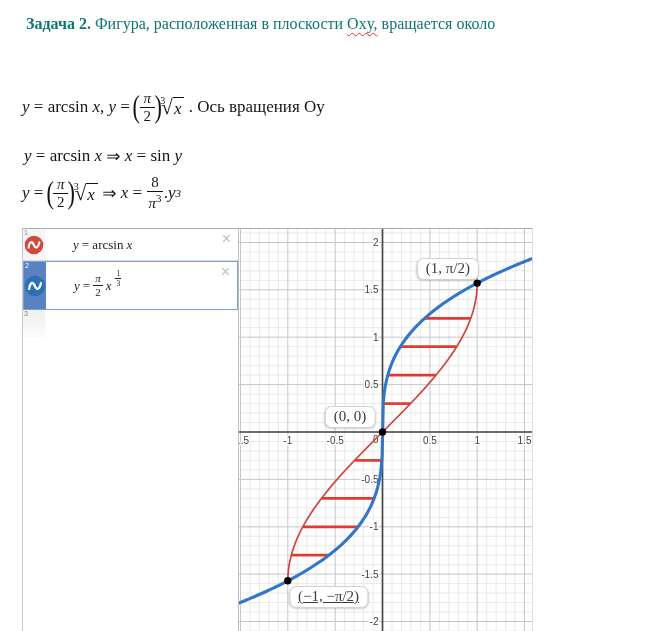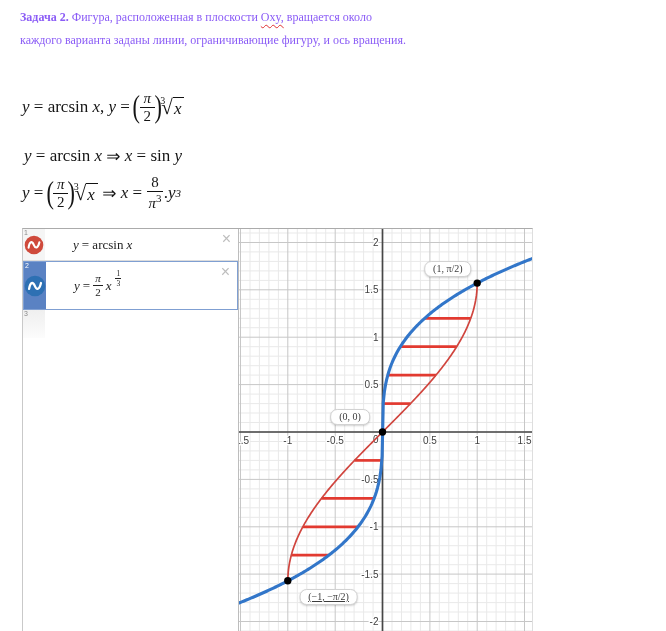--- a/index.html
+++ b/index.html
@@ -1,20 +1,20 @@
 <!DOCTYPE html>
 <html><head>
 <meta charset="utf-8">
 <style>
   html,body{margin:0;padding:0;background:#fff;}
   #page{position:relative;width:666px;height:631px;background:#fff;overflow:hidden;
         font-family:"Liberation Serif",serif;color:#111;}
   
   .doc-text{position:absolute;left:20px;top:6px;width:634px;}
-  .doc-text p{margin:0;font-size:12px;line-height:23px;color:#8b5cf6;}
+  .doc-text p{margin:6px;font-size:16px;line-height:23px;color:#0f766e;}
   .b{font-weight:bold;}
   .sp{text-decoration:underline;text-decoration-style:wavy;text-decoration-color:#e03131;
       text-decoration-thickness:1px;text-underline-offset:3px;}
   
   .formula{position:absolute;display:flex;align-items:center;white-space:pre;
            font-size:17px;color:#151515;}
   .it{font-style:italic;}
   .frac{display:inline-flex;flex-direction:column;align-items:center;font-size:15px;
         line-height:1.12;margin:0 1px;}
   .frac .fn{border-bottom:1.2px solid #111;padding:0 4px;}
@@ -47,35 +47,34 @@
   .supfrac{display:inline-flex;flex-direction:column;align-items:center;font-size:7.5px;
            line-height:1.2;margin-bottom:14px;margin-left:1px;}
   .supfrac .sn{border-bottom:0.5px solid #222;padding:0 1px;}
   
   .plot{position:relative;flex:1;overflow:hidden;background:#fff;}
   .plot svg{display:block;}
   .plot text{font:10px "Liberation Sans",sans-serif;fill:#3e3e3e;
              paint-order:stroke;stroke:#fff;stroke-width:2.5px;}
   .pt-label{position:absolute;transform:translate(-50%,-50%);background:#fff;
             border:1px solid #d2d2d2;border-radius:7px;box-shadow:0 1px 2px rgba(0,0,0,.18);
-            padding:1px 8px 2px;font-family:"Liberation Serif",serif;font-size:10px;color:#3c3c3c;
+            padding:1px 8px 2px;font-family:"Liberation Serif",serif;font-size:15px;color:#3c3c3c;
             white-space:nowrap;}
 </style>
 </head>
 <body>
 
 <div id="page">
 
   <section class="doc-text">
     <p><span class="b">Задача 2.</span><span> Фигура, расположенная в плоскости </span><span class="sp">Oxy,</span><span> вращается около</span></p>
-    <p>каждого варианта заданы линии, ограничивающие фигуру, и ось вращения.</p>
   </section>
 
   <div class="formula" style="left:22px;top:84px;height:46px;">
-    <span class="it">y</span><span> = arcsin </span><span class="it">x</span><span>, </span><span class="it">y</span><span> = </span><span class="paren">(</span><span class="frac"><span class="fn it">π</span><span>2</span></span><span class="paren">)</span><span class="ridx">3</span><span class="rsign">√</span><span class="rx it">x</span>
+    <span class="it">y</span><span> = arcsin </span><span class="it">x</span><span>, </span><span class="it">y</span><span> = </span><span class="paren">(</span><span class="frac"><span class="fn it">π</span><span>2</span></span><span class="paren">)</span><span class="ridx">3</span><span class="rsign">√</span><span class="rx it">x</span><span> . Ось вращения Oy</span>
   </div>
 
   <div class="formula" style="left:24px;top:145px;height:22px;">
     <span class="it">y</span><span> = arcsin </span><span class="it">x</span><span> ⇒ </span><span class="it">x</span><span> = sin </span><span class="it">y</span>
   </div>
 
   <div class="formula" style="left:22px;top:168px;height:50px;">
     <span class="it">y</span><span> = </span><span class="paren">(</span><span class="frac"><span class="fn it">π</span><span>2</span></span><span class="paren">)</span><span class="ridx">3</span><span class="rsign">√</span><span class="rx it">x</span><span> ⇒ </span><span class="it">x</span><span> = </span><span class="frac"><span class="fn">8</span><span><span class="it">π</span><sup>3</sup></span></span><span>.</span><span class="it">y</span><sup class="it">3</sup>
   </div>
 

